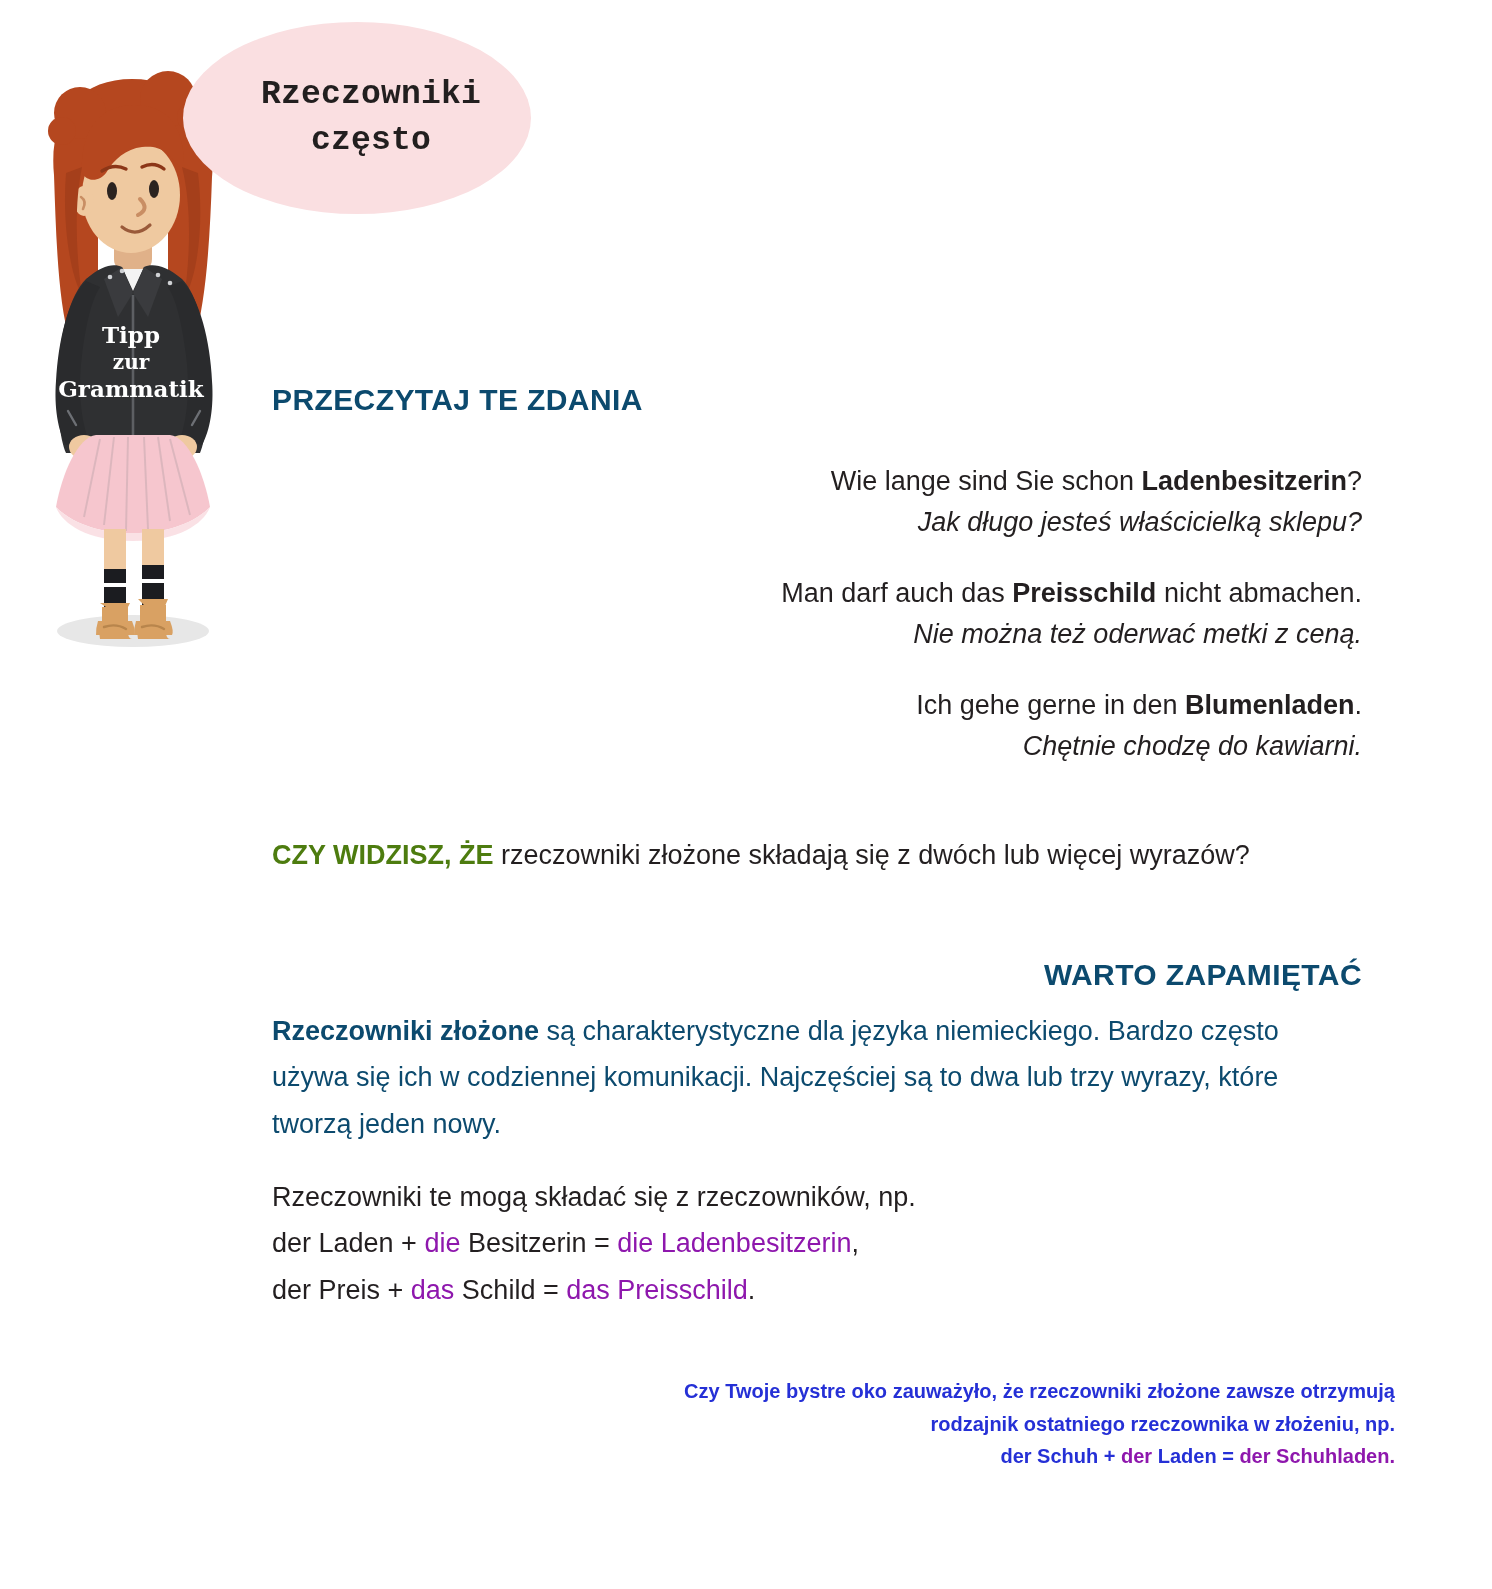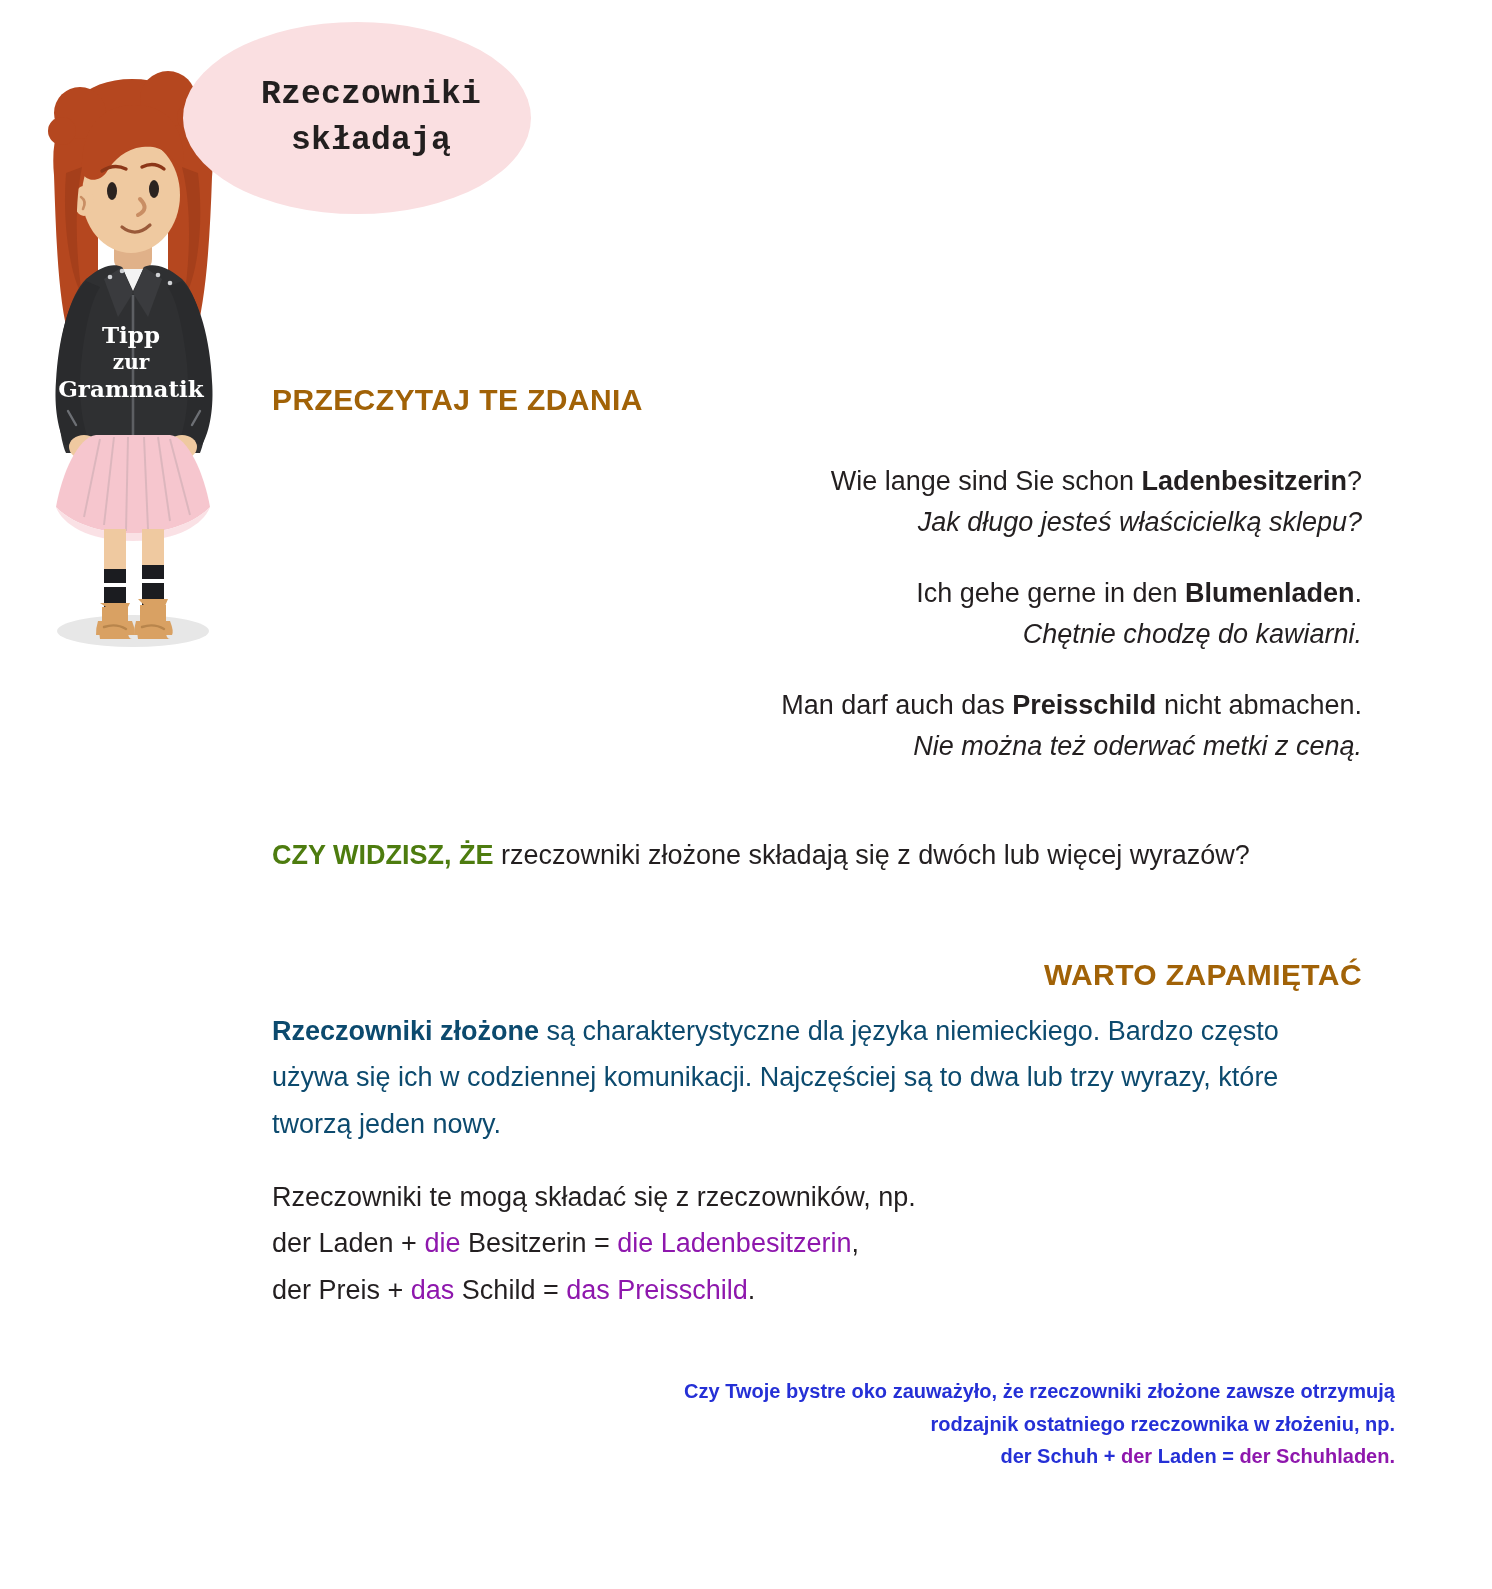--- a/index.html
+++ b/index.html
@@ -69,21 +69,21 @@
   }
 
   
   #content {
     position: absolute;
     left: 272px;
     top: 383px;
     width: 1090px;
   }
   .heading {
-    color: #a16207;
+    color: #0c4a6e;
     font-weight: bold;
     font-size: 30px;
     letter-spacing: 0.4px;
     margin: 0;
   }
   .sentence-block {
     margin-top: 44px;
     font-size: 27px;
     line-height: 1.52;
     text-align: right;
@@ -242,43 +242,43 @@
     <path d="M86 572 q12 -4 22 2" stroke="#b8854c" stroke-width="2.4" fill="none" stroke-linecap="round"></path>
     <path d="M124 572 q12 -4 22 2" stroke="#b8854c" stroke-width="2.4" fill="none" stroke-linecap="round"></path>
   </svg>
 </div>
 
 <div id="speech-bubble">
   <div class="bubble-tail"></div>
   <div class="bubble-body"></div>
   <div class="bubble-text">
     <span>Rzeczowniki</span>
-    <span>składają</span>
+    <span>często</span>
   </div>
 </div>
 
 <div id="content">
 
   <h2 class="heading">PRZECZYTAJ TE ZDANIA</h2>
 
   <div class="sentence-block">
 
     <div class="sentence-group">
       <div class="de"><span>Wie lange sind Sie schon </span><b>Ladenbesitzerin</b><span>?</span></div>
       <div class="pl">Jak długo jesteś właścicielką sklepu?</div>
     </div>
 
     <div class="sentence-group">
+      <div class="de"><span>Man darf auch das </span><b>Preisschild</b><span> nicht abmachen.</span></div>
+      <div class="pl">Nie można też oderwać metki z ceną.</div>
+    </div>
+
+    <div class="sentence-group">
       <div class="de"><span>Ich gehe gerne in den </span><b>Blumenladen</b><span>.</span></div>
       <div class="pl">Chętnie chodzę do kawiarni.</div>
-    </div>
-
-    <div class="sentence-group">
-      <div class="de"><span>Man darf auch das </span><b>Preisschild</b><span> nicht abmachen.</span></div>
-      <div class="pl">Nie można też oderwać metki z ceną.</div>
     </div>
 
   </div>
 
   <p class="notice"><span class="lead">CZY WIDZISZ, ŻE</span><span> rzeczowniki złożone składają się z dwóch lub więcej wyrazów?</span></p>
 
   <h2 class="heading" id="remember-heading">WARTO ZAPAMIĘTAĆ</h2>
 
   <p class="remember-body"><b>Rzeczowniki złożone</b><span> są charakterystyczne dla języka niemieckiego. Bardzo często używa się ich w codziennej komunikacji. Najczęściej są to dwa lub trzy wyrazy, które tworzą jeden nowy.</span></p>
 

